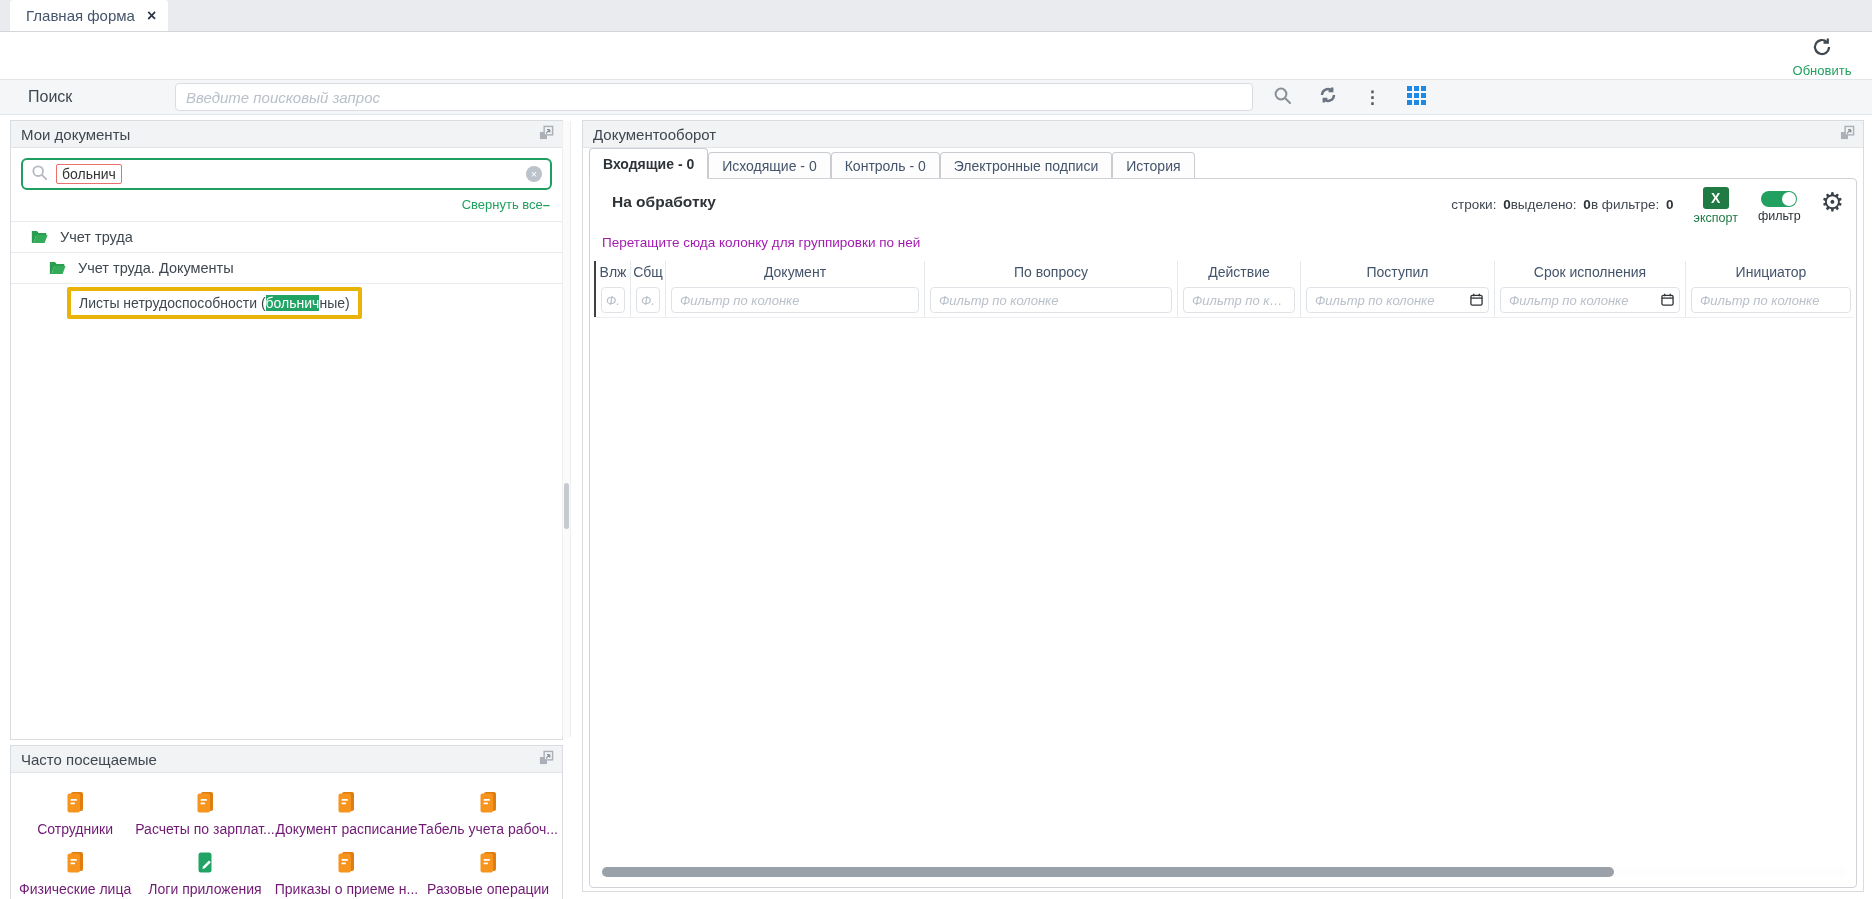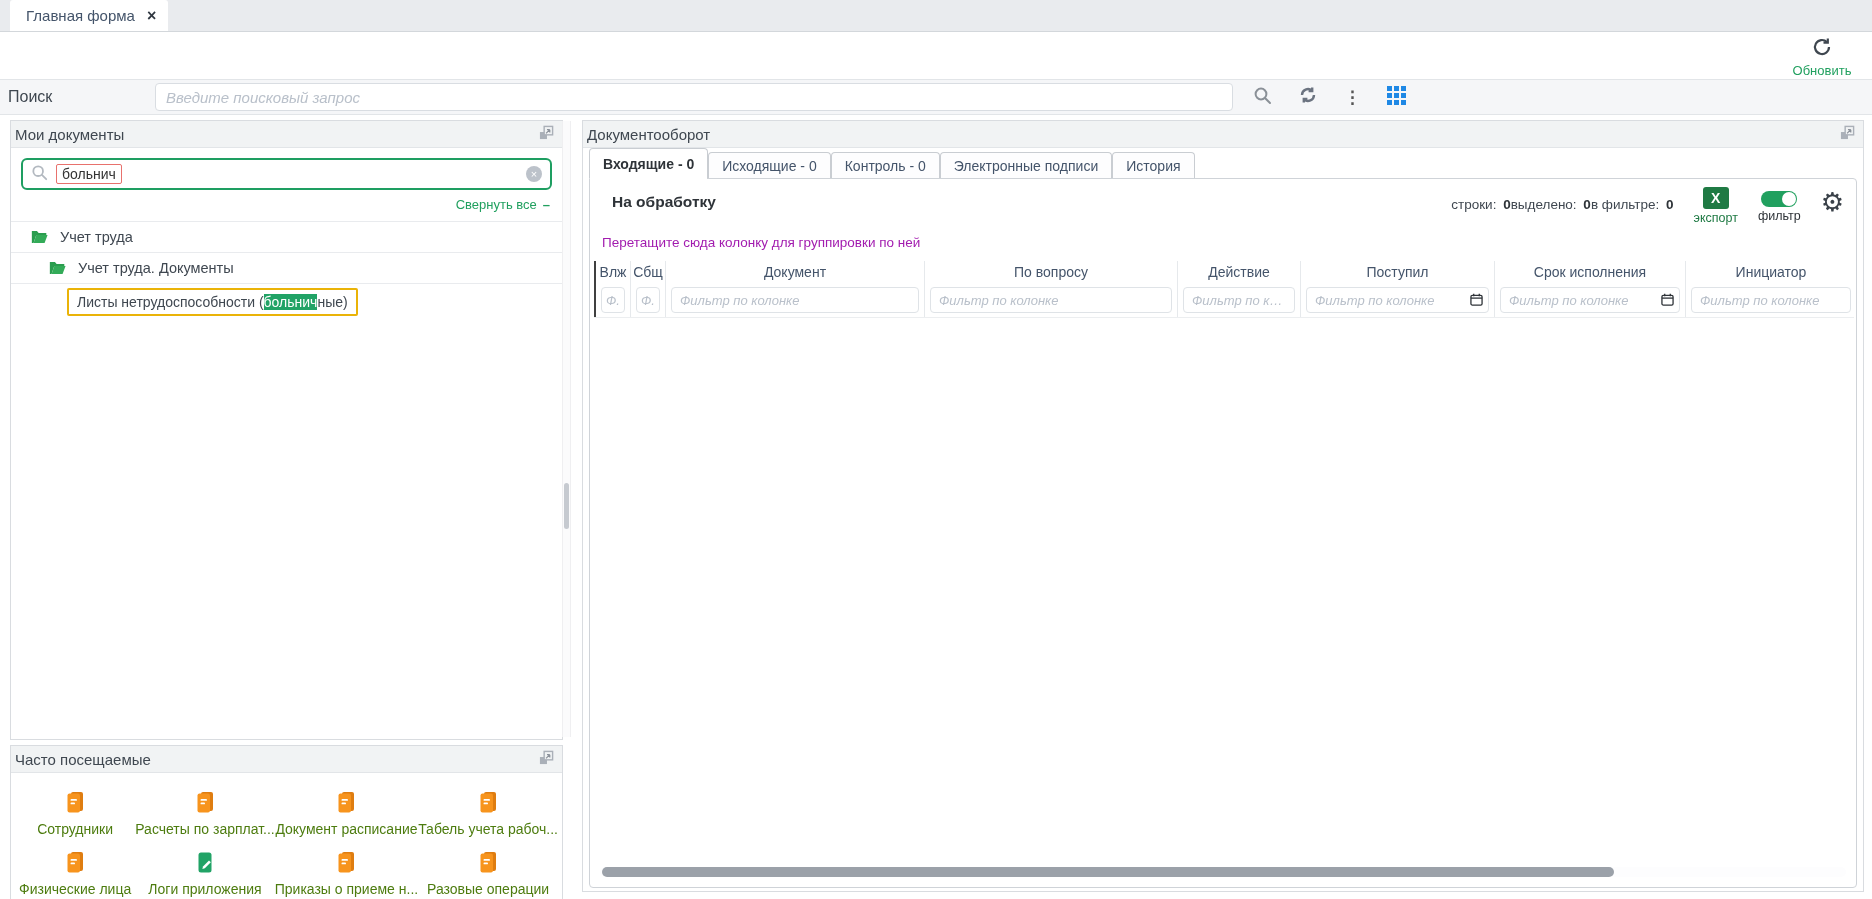--- a/index.html
+++ b/index.html
@@ -10,54 +10,54 @@
   .tabstrip{position:absolute;top:0;left:0;right:0;height:31px;background:#e9ebee;border-bottom:1px solid #d3d7db;display:flex}
   .wtab{margin-left:10px;background:#ffffff;height:31px;display:flex;align-items:center;gap:12px;padding:0 12px 0 16px;font-size:15px;color:#44546a;border-radius:3px 3px 0 0}
   .wtab-close{color:#2f3740;font-size:16px;font-weight:bold;cursor:pointer;line-height:16px}
 
   
   .refresh{position:absolute;top:35px;right:6px;width:88px;display:flex;flex-direction:column;align-items:center;gap:0}
   .refresh-label{color:#21a05f;font-size:13px}
 
   
   .searchrow{position:absolute;top:79px;left:0;right:0;height:34px;background:#f5f6f8;border-top:1px solid #e2e5e8;border-bottom:1px solid #e2e5e8;display:flex;align-items:center}
-  .search-label{font-size:16px;color:#3f4750;margin-left:8px;width:147px}
+  .search-label{font-size:16px;color:#3f4750;margin-left:28px;width:147px}
   .gsearch{width:1056px;height:26px;border:1px solid #d9dde2;border-radius:4px;padding:0 10px;font-family:"Liberation Sans",sans-serif;font-size:15px;color:#333;background:#fff;outline:none}
   .gsearch::placeholder{color:#b9c0ca;font-style:italic}
   .sricons{display:flex;align-items:center;gap:26px;margin-left:20px}
   .kebab{font-size:17px;color:#555;font-weight:bold}
 
   
   .panel{position:absolute;background:#fff;border:1px solid #d9dce0}
-  .panel-header{height:26px;background:#f1f3f4;border-bottom:1px solid #e2e5e8;display:flex;align-items:center;justify-content:space-between;padding:0 8px 0 4px}
+  .panel-header{height:26px;background:#f1f3f4;border-bottom:1px solid #e2e5e8;display:flex;align-items:center;justify-content:space-between;padding:0 8px 0 10px}
   .panel-title{font-size:15px;color:#3f4750}
   #p-docs{left:10px;top:120px;width:551px;height:618px}
   #p-freq{left:10px;top:745px;width:551px;height:153px;border-bottom:none}
   #p-flow{left:582px;top:120px;width:1280px;height:770px}
 
   .vscroll{position:absolute;left:562px;top:121px;width:7px;height:616px;background:#fbfbfc;border-left:1px solid #efeff1;border-right:1px solid #efeff1}
   .vthumb{position:absolute;left:1px;top:362px;width:5px;height:46px;background:#c6cad0;border-radius:3px}
 
   
   .docsearch{margin:10px 10px 4px;height:28px;border:2px solid #1e9e61;border-radius:6px;display:flex;align-items:center;padding:0 8px;position:relative;background:#fff}
   .docsearch-value{margin-left:8px;font-size:14px;color:#333;border:1px solid #e8716d;border-radius:2px;padding:1px 5px}
   .docsearch-clear{position:absolute;right:8px;width:16px;height:16px;border-radius:50%;background:#bcc2ca;color:#fff;font-size:11px;line-height:16px;text-align:center;cursor:pointer}
-  .collapse-all{display:flex;justify-content:flex-end;align-items:center;gap:6px;color:#21a05f;font-size:13px;padding:3px 12px 9px;cursor:pointer}
+  .collapse-all{display:flex;justify-content:flex-end;align-items:center;color:#21a05f;font-size:13px;padding:3px 12px 9px;cursor:pointer}
   .collapse-minus{font-weight:bold}
   .trow{min-height:30px;display:flex;align-items:center;border-bottom:1px solid #e9ebee;font-size:14.5px;color:#3f4750;cursor:pointer}
   #doc-tree .trow:first-child{border-top:1px solid #e9ebee}
   .ficon{margin-right:12px;display:inline-flex}
   .tleaf-row{border-bottom:none !important;padding-top:3px}
-  .tleaf-box{border:2px solid #eab308;border-radius:2px;padding:4px 8px;font-size:14px;color:#3f4750;white-space:nowrap}
+  .tleaf-box{border:4px solid #eab308;border-radius:2px;padding:4px 8px;font-size:14px;color:#3f4750;white-space:nowrap}
   .match{background:#21a366;color:#fff}
 
   
   .freq-grid{display:grid;grid-template-columns:repeat(4,1fr);row-gap:12px;padding:16px 4px 6px}
   .fitem{display:flex;flex-direction:column;align-items:center;gap:2px;cursor:pointer}
-  .flabel{font-size:14px;color:#4d7c0f;white-space:nowrap}
+  .flabel{font-size:14px;color:#701a75;white-space:nowrap}
 
   
   .dftabs{position:absolute;left:6px;top:30px;height:27px;display:flex;align-items:flex-end;z-index:3}
   .dftab{height:25px;display:flex;align-items:center;padding:0 13px;border:1px solid #c9cdd2;border-bottom:none;border-radius:4px 4px 0 0;background:#fdfdfe;font-size:14px;color:#44546a;cursor:pointer;white-space:nowrap}
   .dftab.active{height:29px;background:#fff;color:#2e3338;font-weight:bold;position:relative}
   .dftab.active::after{content:"";position:absolute;left:0;right:0;bottom:-2px;height:2px;background:#fff}
   .card{position:absolute;left:6px;top:57px;width:1266px;height:708px;border:1px solid #cfd3d8;border-radius:0 4px 4px 4px;background:#fff;overflow:hidden}
   .section-title{position:absolute;left:22px;top:14px;font-size:15.5px;font-weight:bold;color:#2e3338}
   .controls{position:absolute;right:12px;top:8px;display:flex;gap:20px;align-items:flex-start}
   .stats{display:flex;font-size:13.5px;color:#3f4750;padding-top:10px}

